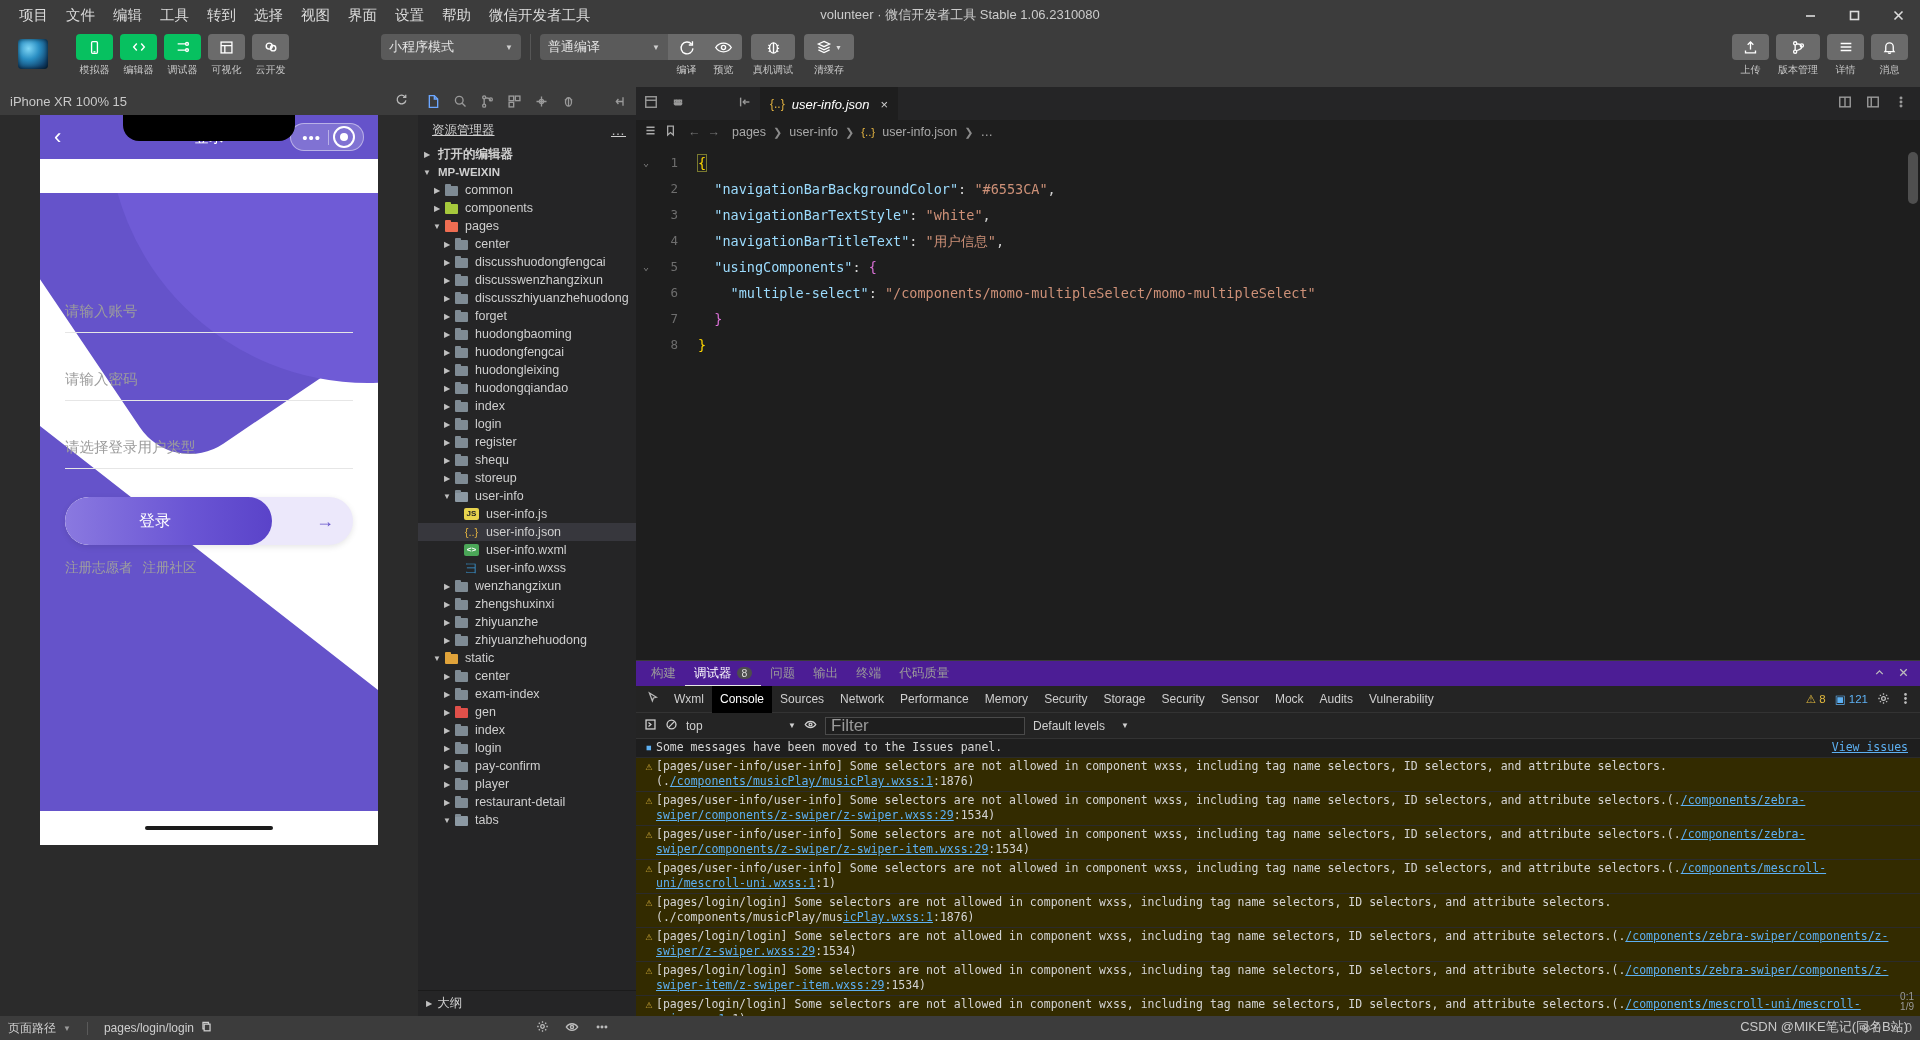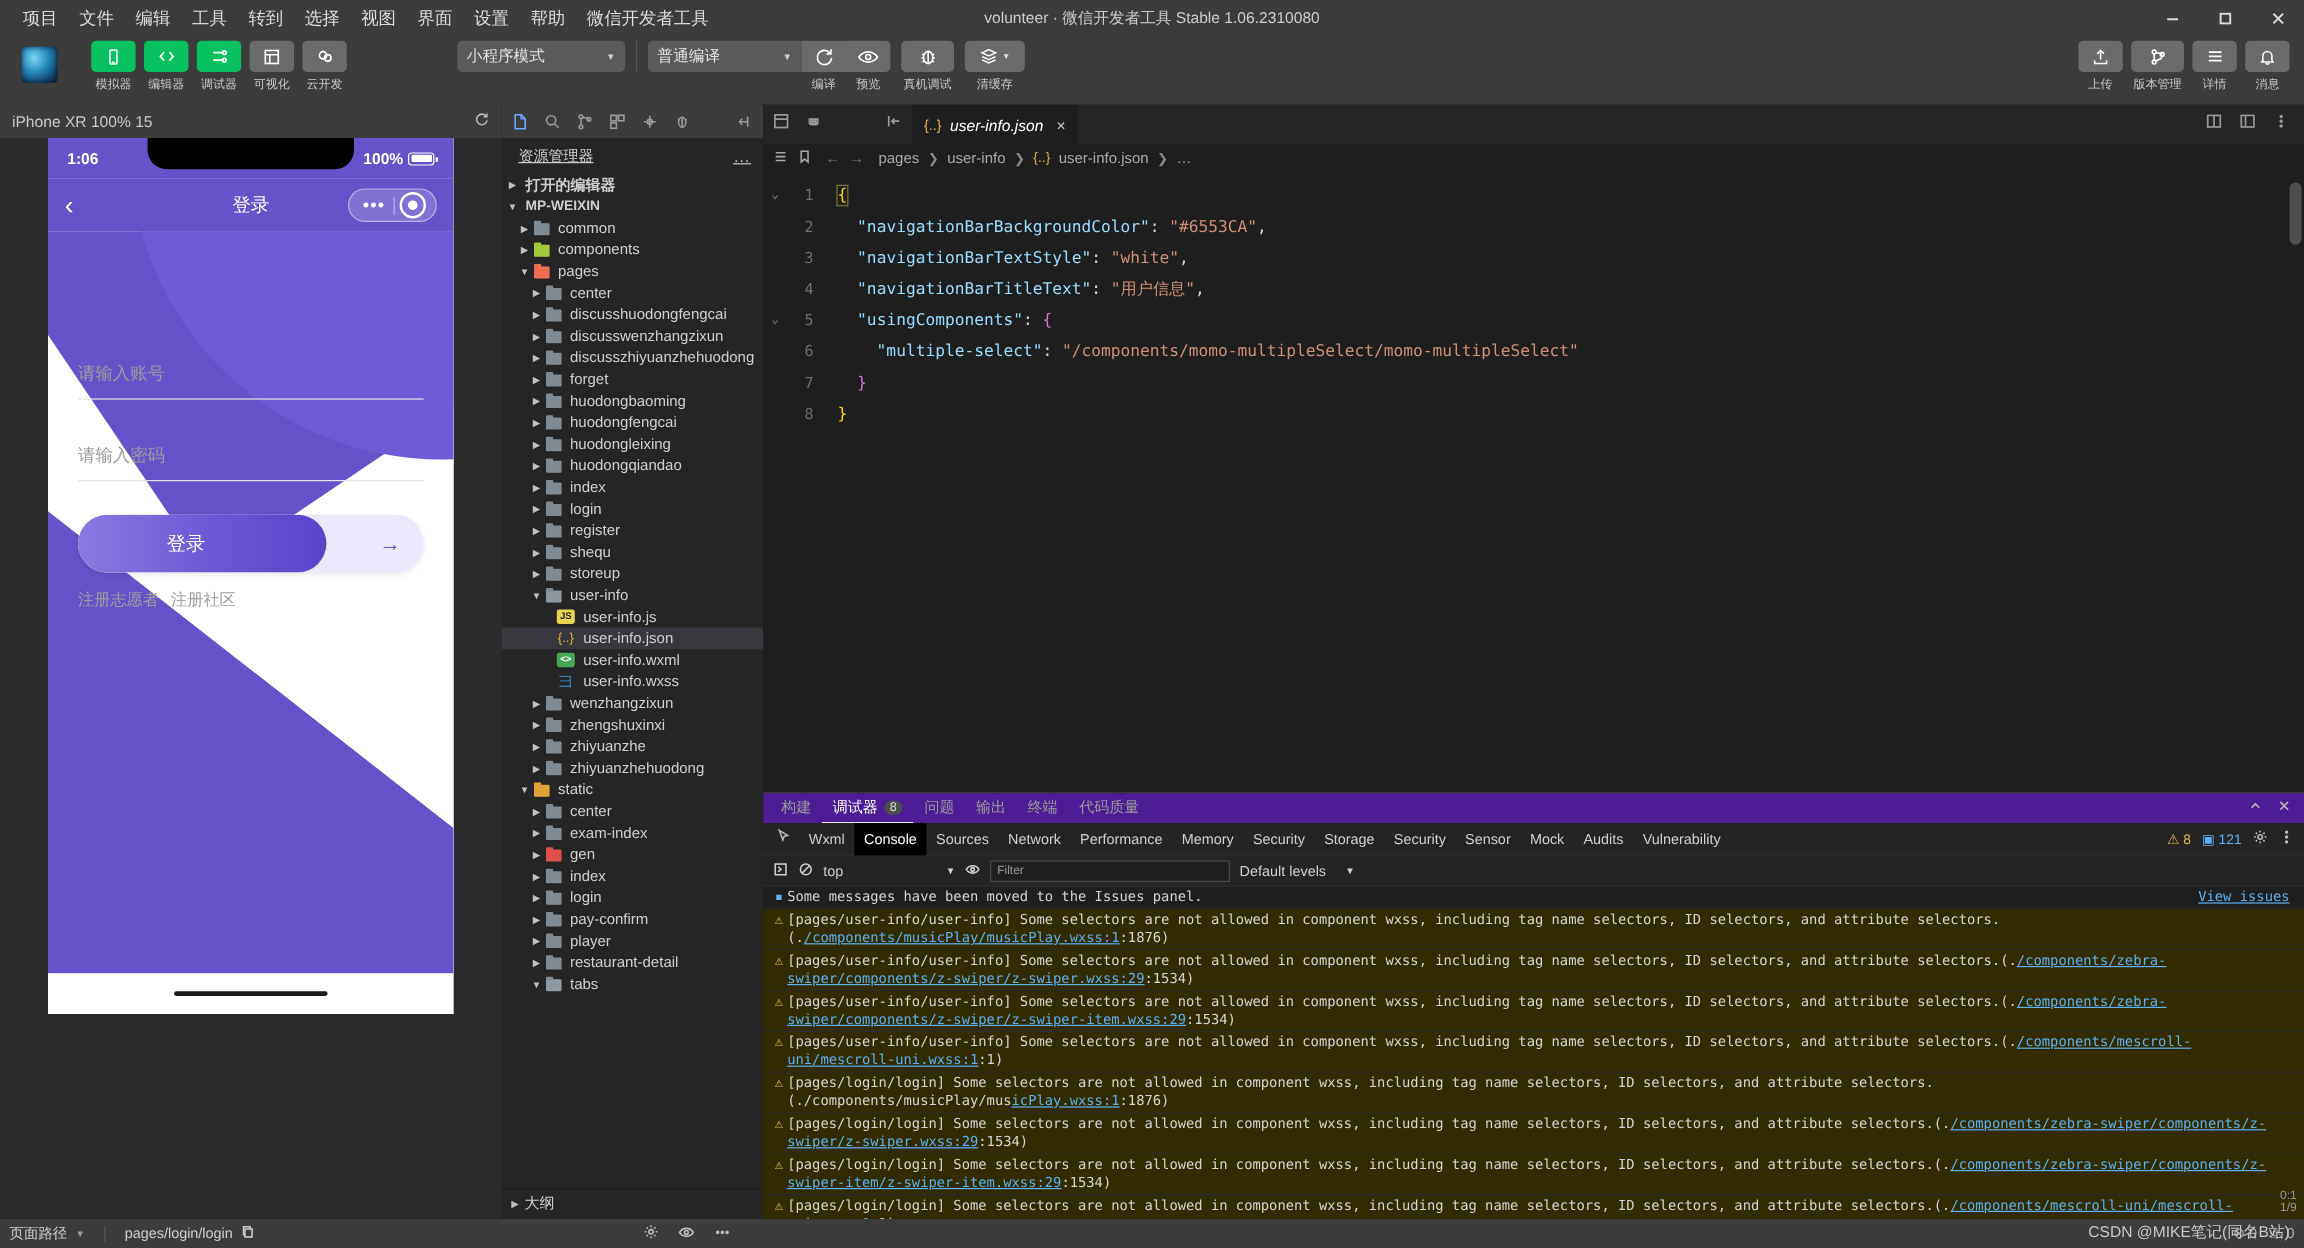--- a/index.html
+++ b/index.html
@@ -231,21 +231,21 @@
   }
   .dt-tabs .sel-ic { width: 26px; text-align:center; color:#b8b8b8;}
   .dt-tab { font-size: 12px; color:#cfcfcf; padding: 0 8px; height: 27px; display:flex; align-items:center;}
   .dt-tab.active { background:#000; color:#fff; }
   .dt-tabs .meta { margin-left:auto; display:flex; align-items:center; gap: 9px; padding-right: 8px; font-size: 11.5px;}
   .warn-c { color:#e2b93d; } .err-c { color:#5db0f2; }
   .dt-filter {
     height: 26px; background:#242424; display:flex; align-items:center; gap: 8px;
     padding: 0 8px; border-bottom: 1px solid #333; font-size: 12px; color:#cfcfcf;
   }
-  .dt-filter .fbox { flex: 0 0 200px; height: 18px; background:#1e1e1e; border:1px solid #4a4a4a; color:#9a9a9a; font-size:10px; padding: 0 5px; display:flex;align-items:center;}
+  .dt-filter .fbox { flex: 0 0 200px; height: 18px; background:#1e1e1e; border:1px solid #4a4a4a; color:#9a9a9a; font-size:17px; padding: 0 5px; display:flex;align-items:center;}
   .ctx { width: 110px; display:flex; justify-content: space-between; align-items:center; }
   .console { flex:1; overflow:hidden; background:#1e1e1e; font-family: "DejaVu Sans Mono","Liberation Mono",monospace; font-size: 11.5px;}
   .cmsg { display:flex; padding: 1px 6px; border-bottom: 1px solid #2b2b2b; line-height: 15.5px; }
   .cmsg .gi { width: 14px; flex:0 0 14px; text-align:center; }
   .cmsg .tx { flex:1; color:#d4d4d4; word-break: break-word;}
   .cmsg.warn { background:#332b00; }
   .cmsg.info { background:#1e1e1e; }
   .lnk { color:#5db0f2; text-decoration: underline; }
   .viewissues { color:#5db0f2; text-decoration:underline; margin-left:auto; padding-right:6px; white-space:nowrap;}
 
@@ -455,27 +455,20 @@
         <span class="refresh">
           <svg width="13" height="13" viewBox="0 0 16 16">
               <path d="M12.6 5A5.4 5.4 0 1 0 13.4 9"></path>
               <path d="M13.2 2v3.3h-3.3"></path>
             </svg>
         </span>
       </div>
       <div class="sim-stage">
         <div class="phone">
           <div class="ph-notch"></div>
-          <div class="ph-status">
-            <span>1:06</span>
-            <span class="batt">
-              <span>100%</span>
-              <span class="batt-ico"></span>
-            </span>
-          </div>
           <div class="ph-nav">
             <span class="back">‹</span>
             <span class="title">登录</span>
             <span class="ph-caps">
               <span class="dots">•••</span>
               <span class="div"></span>
               <span class="tgt">
                   <i></i>
                 </span>
             </span>
@@ -485,20 +478,23 @@
             <div class="blob-a"></div>
             <div class="blob-d"></div>
             <div class="blob-c"></div>
 
             <div class="login-form">
               <div class="f-row">
                 <span class="ph">请输入账号</span>
               </div>
               <div class="f-row">
                 <span class="ph">请输入密码</span>
+              </div>
+              <div class="f-row">
+                <span class="ph">请选择登录用户类型</span>
               </div>
               <div class="login-btn">
                 <span class="fill"></span>
                 <span class="txt">登录</span>
                 <span class="arw">→</span>
               </div>
               <div class="sub-links">
                 <span>注册志愿者</span>
                 <span>注册社区</span>
               </div>

